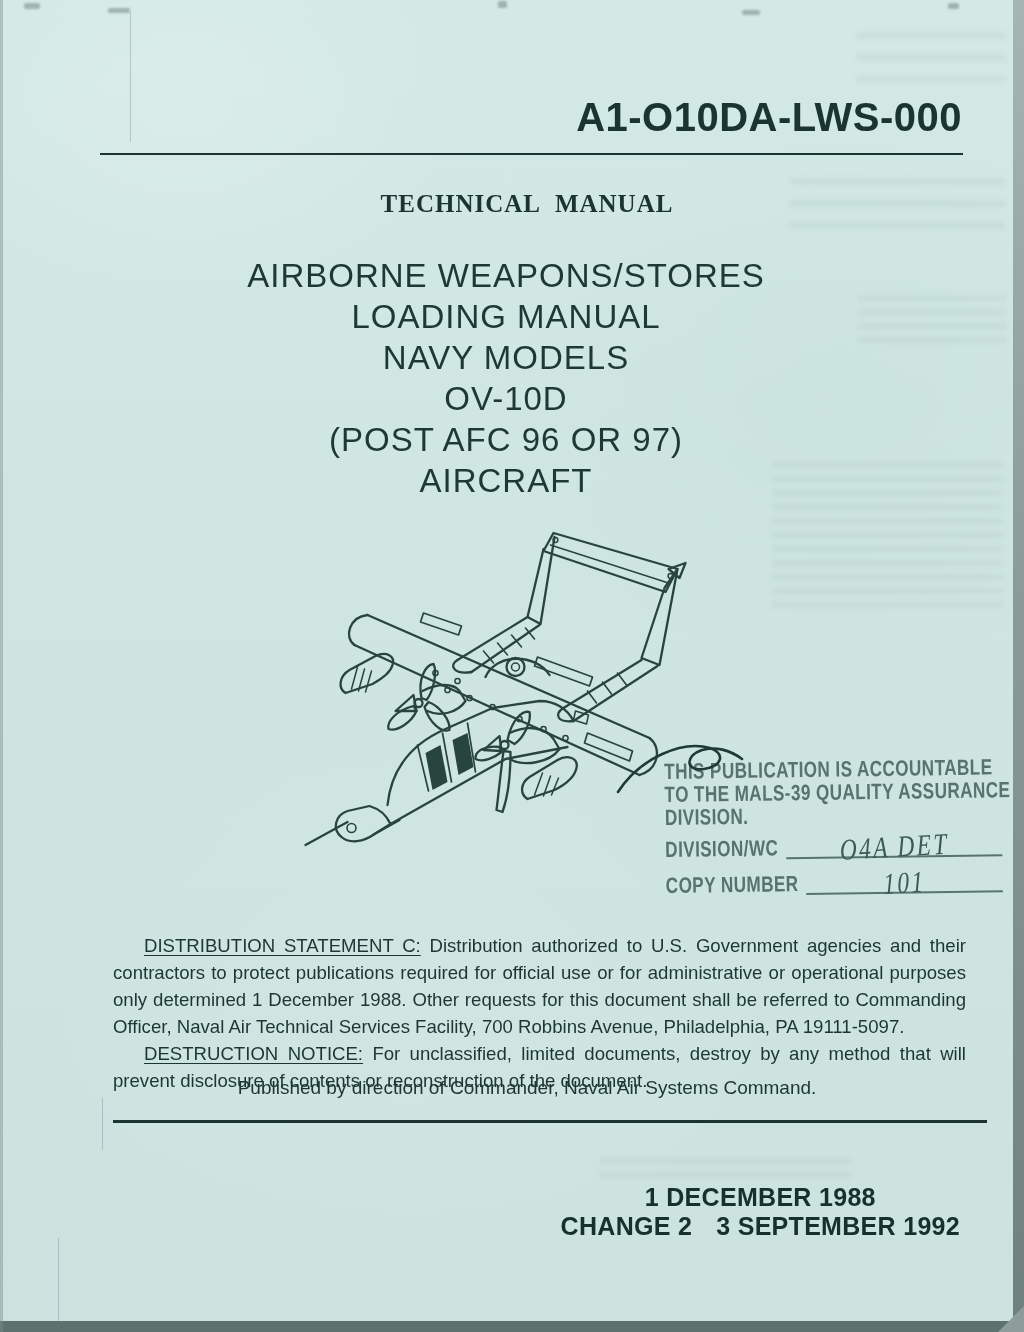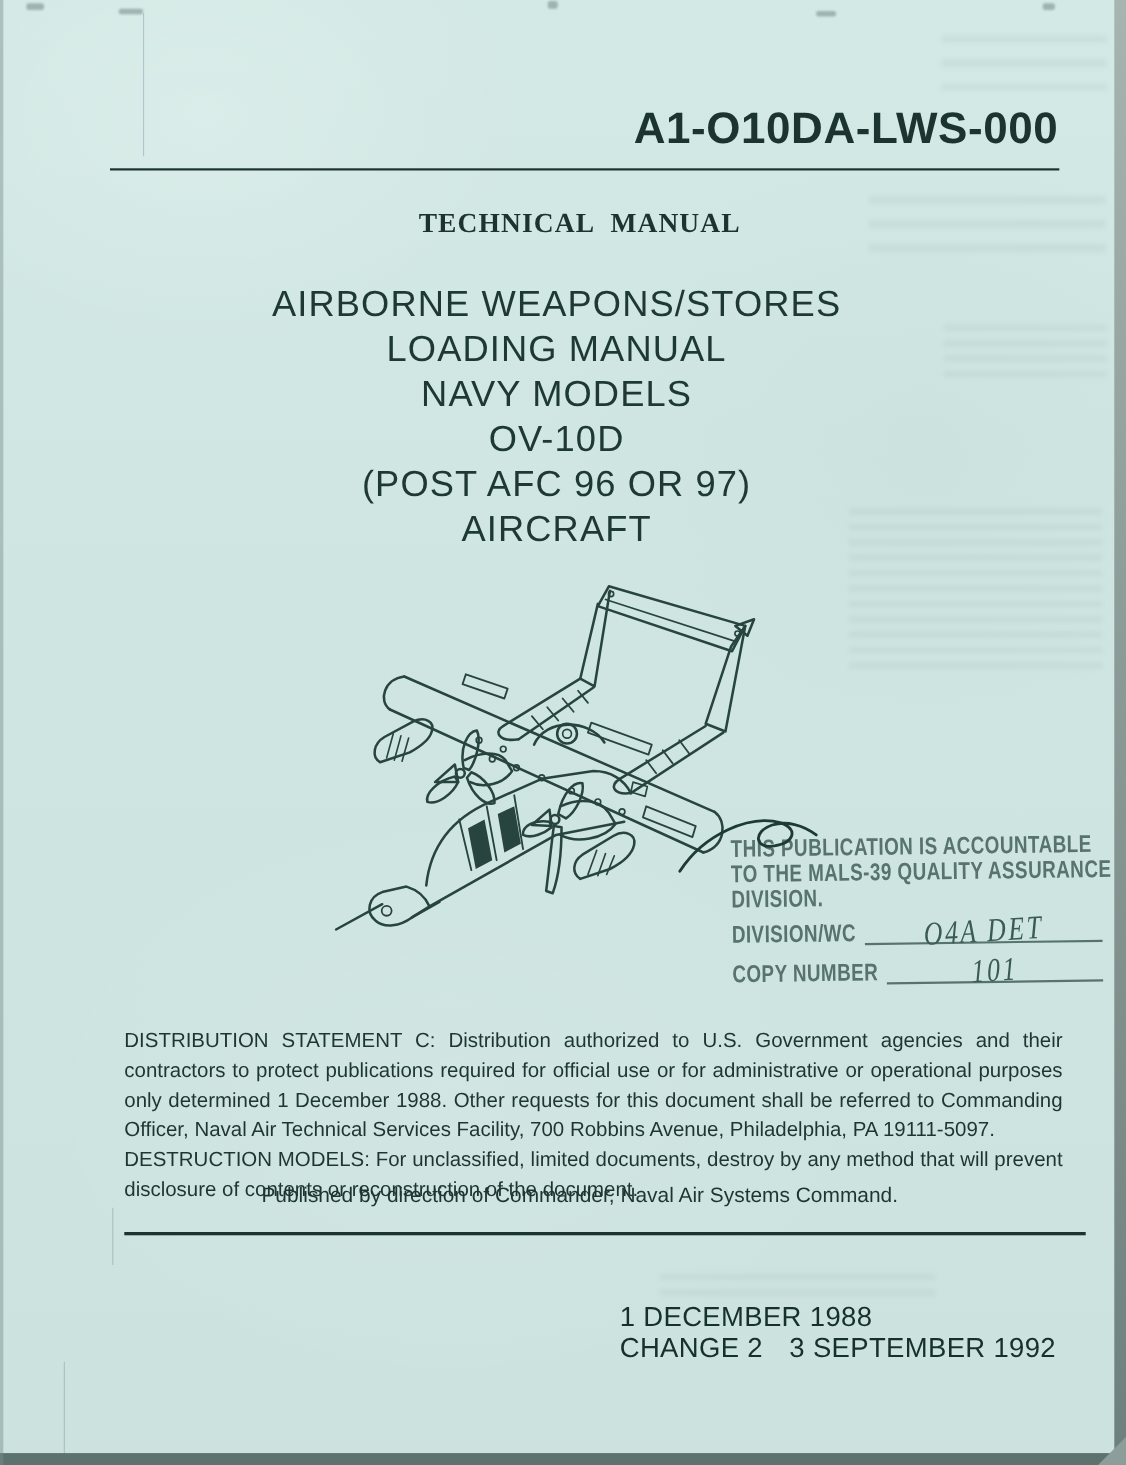--- a/index.html
+++ b/index.html
@@ -49,28 +49,28 @@
   .stamp .fill-row{display:flex;align-items:flex-end;width:432px;}
   .stamp .blank{flex:1;border-bottom:2.5px solid var(--stamp,#4f6a66);margin-left:10px;
     text-align:center;position:relative;height:30px;}
   .hand{font-family:"Liberation Serif", serif;font-style:italic;font-weight:normal;
     color:#2e4f4a;font-size:30px;letter-spacing:3px;transform:rotate(-2deg);
     position:absolute;left:0;right:0;bottom:-2px;}
   .scribble{position:absolute;left:612px;top:728px;}
 
   .para{position:absolute;left:113px;width:853px;font-size:18.6px;line-height:27px;
     text-align:justify;color:#1d3633;}
-  .para .lbl{text-underline-offset:3px;}
+  .para .lbl{text-decoration:underline;text-underline-offset:3px;margin-left:31px;}
   .distribution{top:913px;}
   .destruction{top:1021px;}
   .published{position:absolute;left:0;top:1077px;width:1024px;text-align:center;
     transform:translateX(15px);font-size:19px;color:#1d3633;}
 
-  .dates{position:absolute;right:64px;top:1183px;text-align:left;
-    font-size:25px;font-weight:normal;line-height:29px;letter-spacing:.3px;color:#16302d;}
+  .dates{position:absolute;right:64px;top:1183px;text-align:center;
+    font-size:25px;font-weight:bold;line-height:29px;letter-spacing:.3px;color:#16302d;}
   .dates .gap{display:inline-block;width:24px;}
 </style>
 </head>
 <body>
 
 <div class="page">
 
   <div class="smudge" style="left:24px;top:3px;width:16px;height:6px;"></div>
   <div class="smudge" style="left:108px;top:8px;width:22px;height:5px;"></div>
   <div class="smudge" style="left:498px;top:1px;width:9px;height:7px;"></div>
@@ -186,21 +186,21 @@
         <span class="hand">101</span>
       </span>
     </div>
   </div>
   <svg class="scribble" width="140" height="70" viewBox="0 0 140 70" fill="none" stroke="#1d3a37" stroke-width="2.6" stroke-linecap="round">
     <path d="M6,64 C28,30 70,12 98,20 C114,26 110,38 92,41 C74,44 72,28 90,22 C103,18 118,22 130,31"></path>
   </svg>
 
   <p class="para distribution"><span class="lbl">DISTRIBUTION STATEMENT C:</span><span> Distribution authorized to U.S. Government agencies and their contractors to protect publications required for official use or for administrative or operational purposes only determined 1 December 1988. Other requests for this document shall be referred to Commanding Officer, Naval Air Technical Services Facility, 700 Robbins Avenue, Philadelphia, PA  19111-5097.</span></p>
 
-  <p class="para destruction"><span class="lbl">DESTRUCTION MODELS:</span><span> For unclassified, limited documents, destroy by any method that will prevent disclosure of contents or reconstruction of the document.</span></p>
+  <p class="para destruction"><span class="lbl">DESTRUCTION NOTICE:</span><span> For unclassified, limited documents, destroy by any method that will prevent disclosure of contents or reconstruction of the document.</span></p>
 
   <div class="published">Published by direction of Commander, Naval Air Systems Command.</div>
 
   <div class="rule rule-bottom"></div>
 
   <div class="dates">
     <div>1 DECEMBER 1988</div>
     <div><span>CHANGE 2</span><span class="gap"></span><span>3 SEPTEMBER 1992</span></div>
   </div>
 

